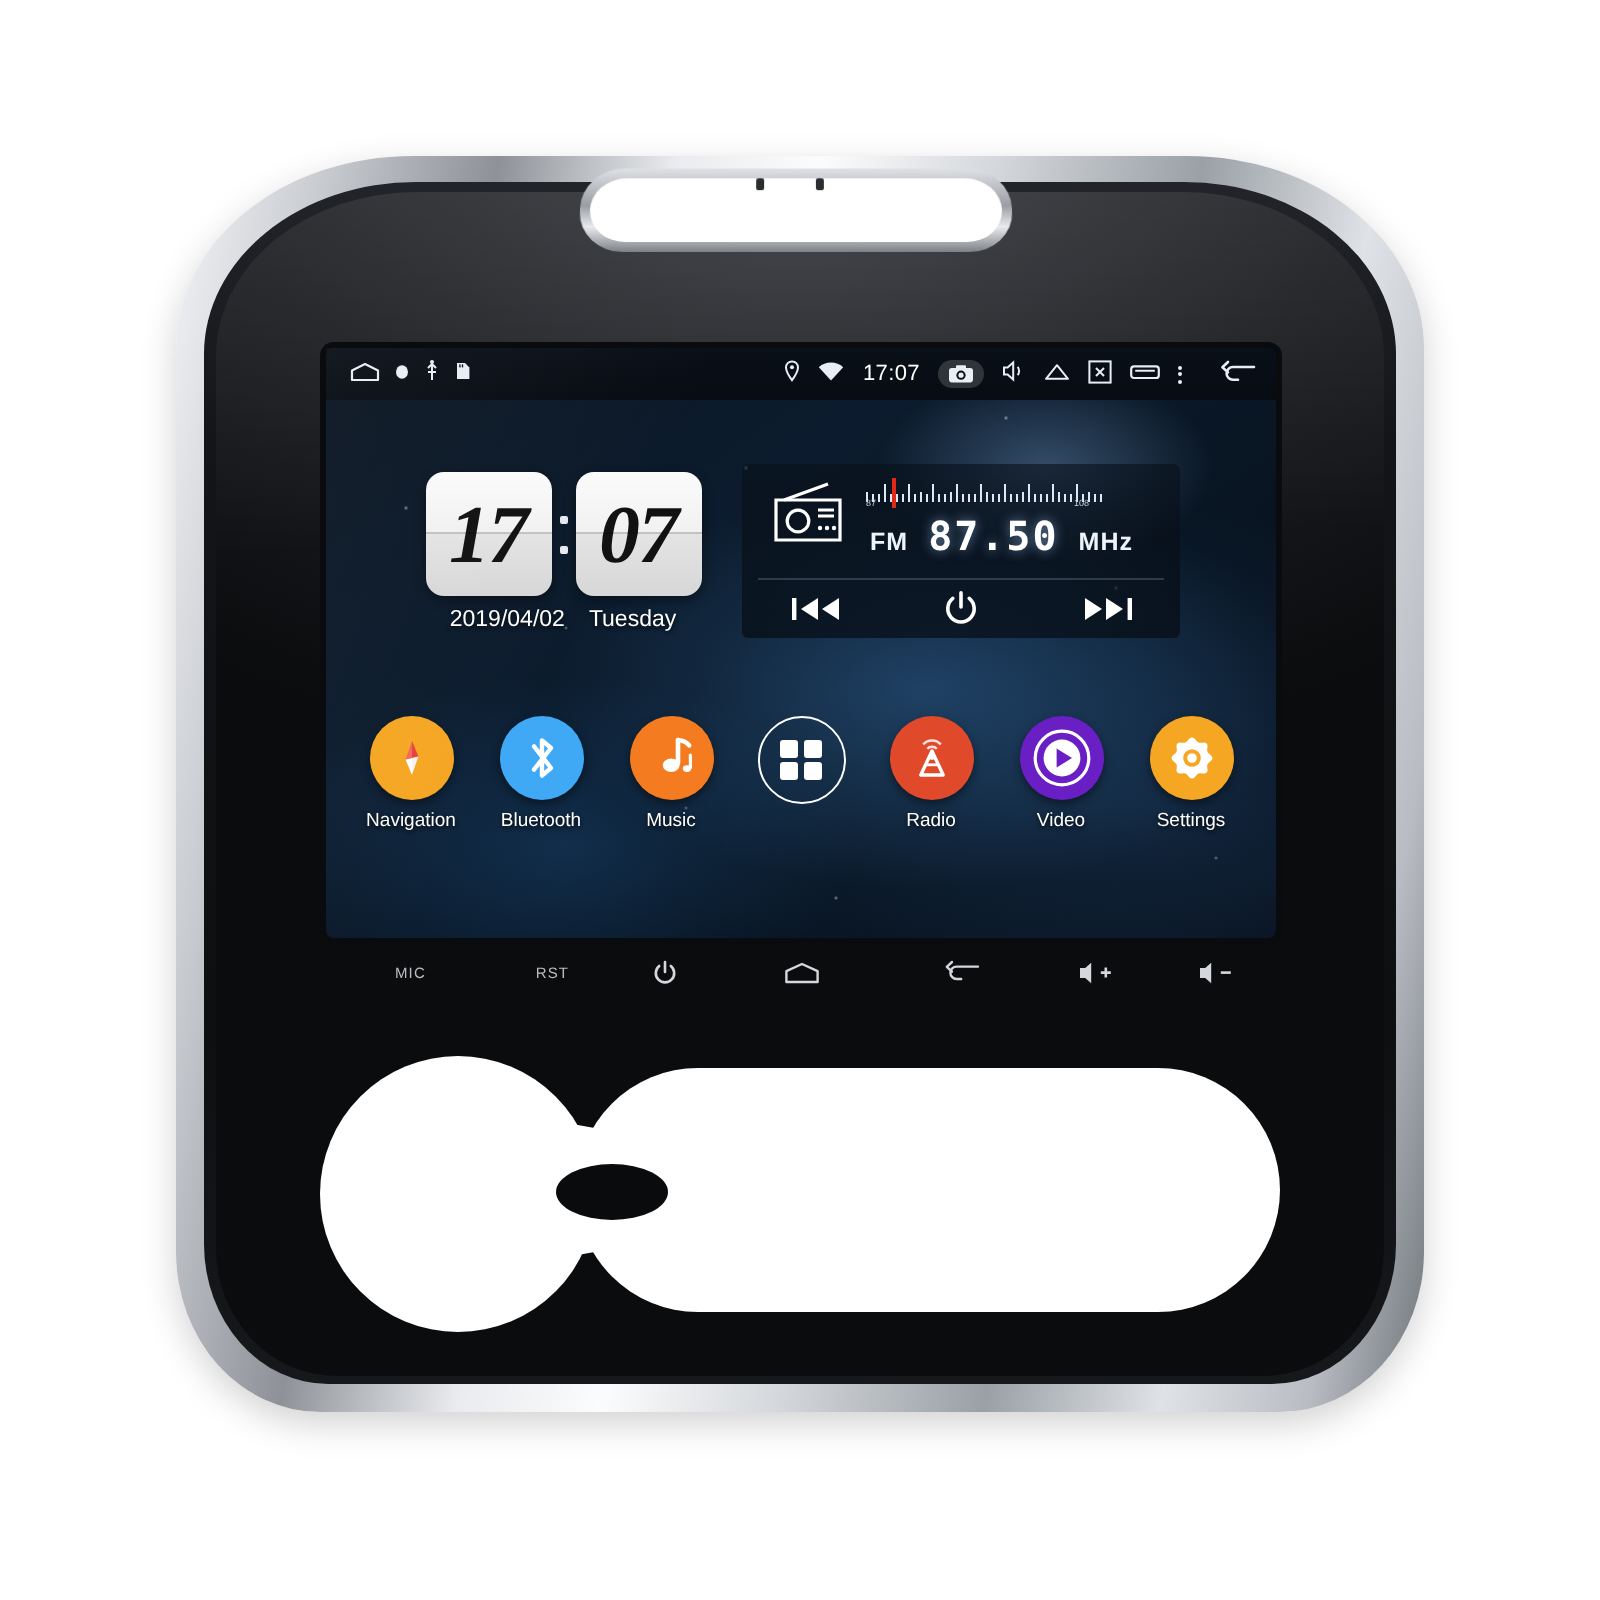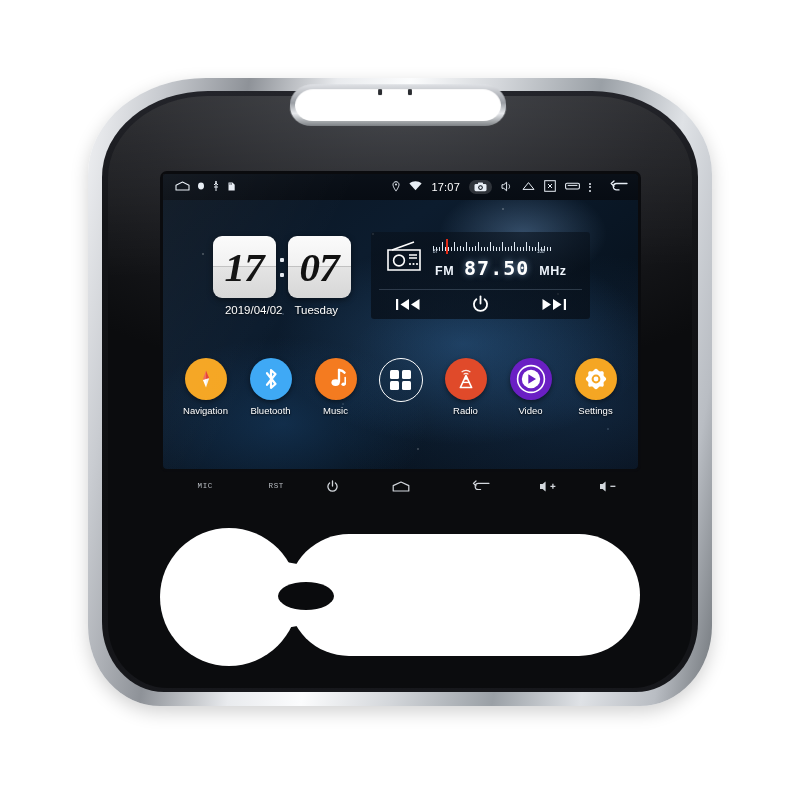--- a/index.html
+++ b/index.html
@@ -166,21 +166,21 @@
     display:flex;align-items:center;justify-content:center;box-shadow:none;
   }
   .grid4{display:grid;grid-template-columns:9px 9px;grid-template-rows:9px 9px;gap:2.5px;}
   .grid4 i{background:#fff;border-radius:1.5px;display:block;}
 
   
   .keyrow{
     position:absolute;left:163px;top:474px;width:475px;height:24px;
     display:flex;align-items:center;color:#cfd3d8;
   }
-  .key{display:flex;align-items:center;justify-content:center;font-family:Liberation Mono, monospace;}
+  .key{display:flex;align-items:center;justify-content:center;}
   .key-txt{font-size:7.5px;letter-spacing:.6px;color:#b9bdc2;}
 
   
   .cutout{position:absolute;left:160px;top:520px;width:480px;height:152px;}
   .co-circle{
     position:absolute;left:0;top:8px;width:138px;height:138px;border-radius:50%;background:#fff;
   }
   .co-rect{
     position:absolute;left:128px;top:14px;width:352px;height:122px;border-radius:61px;background:#fff;
   }

